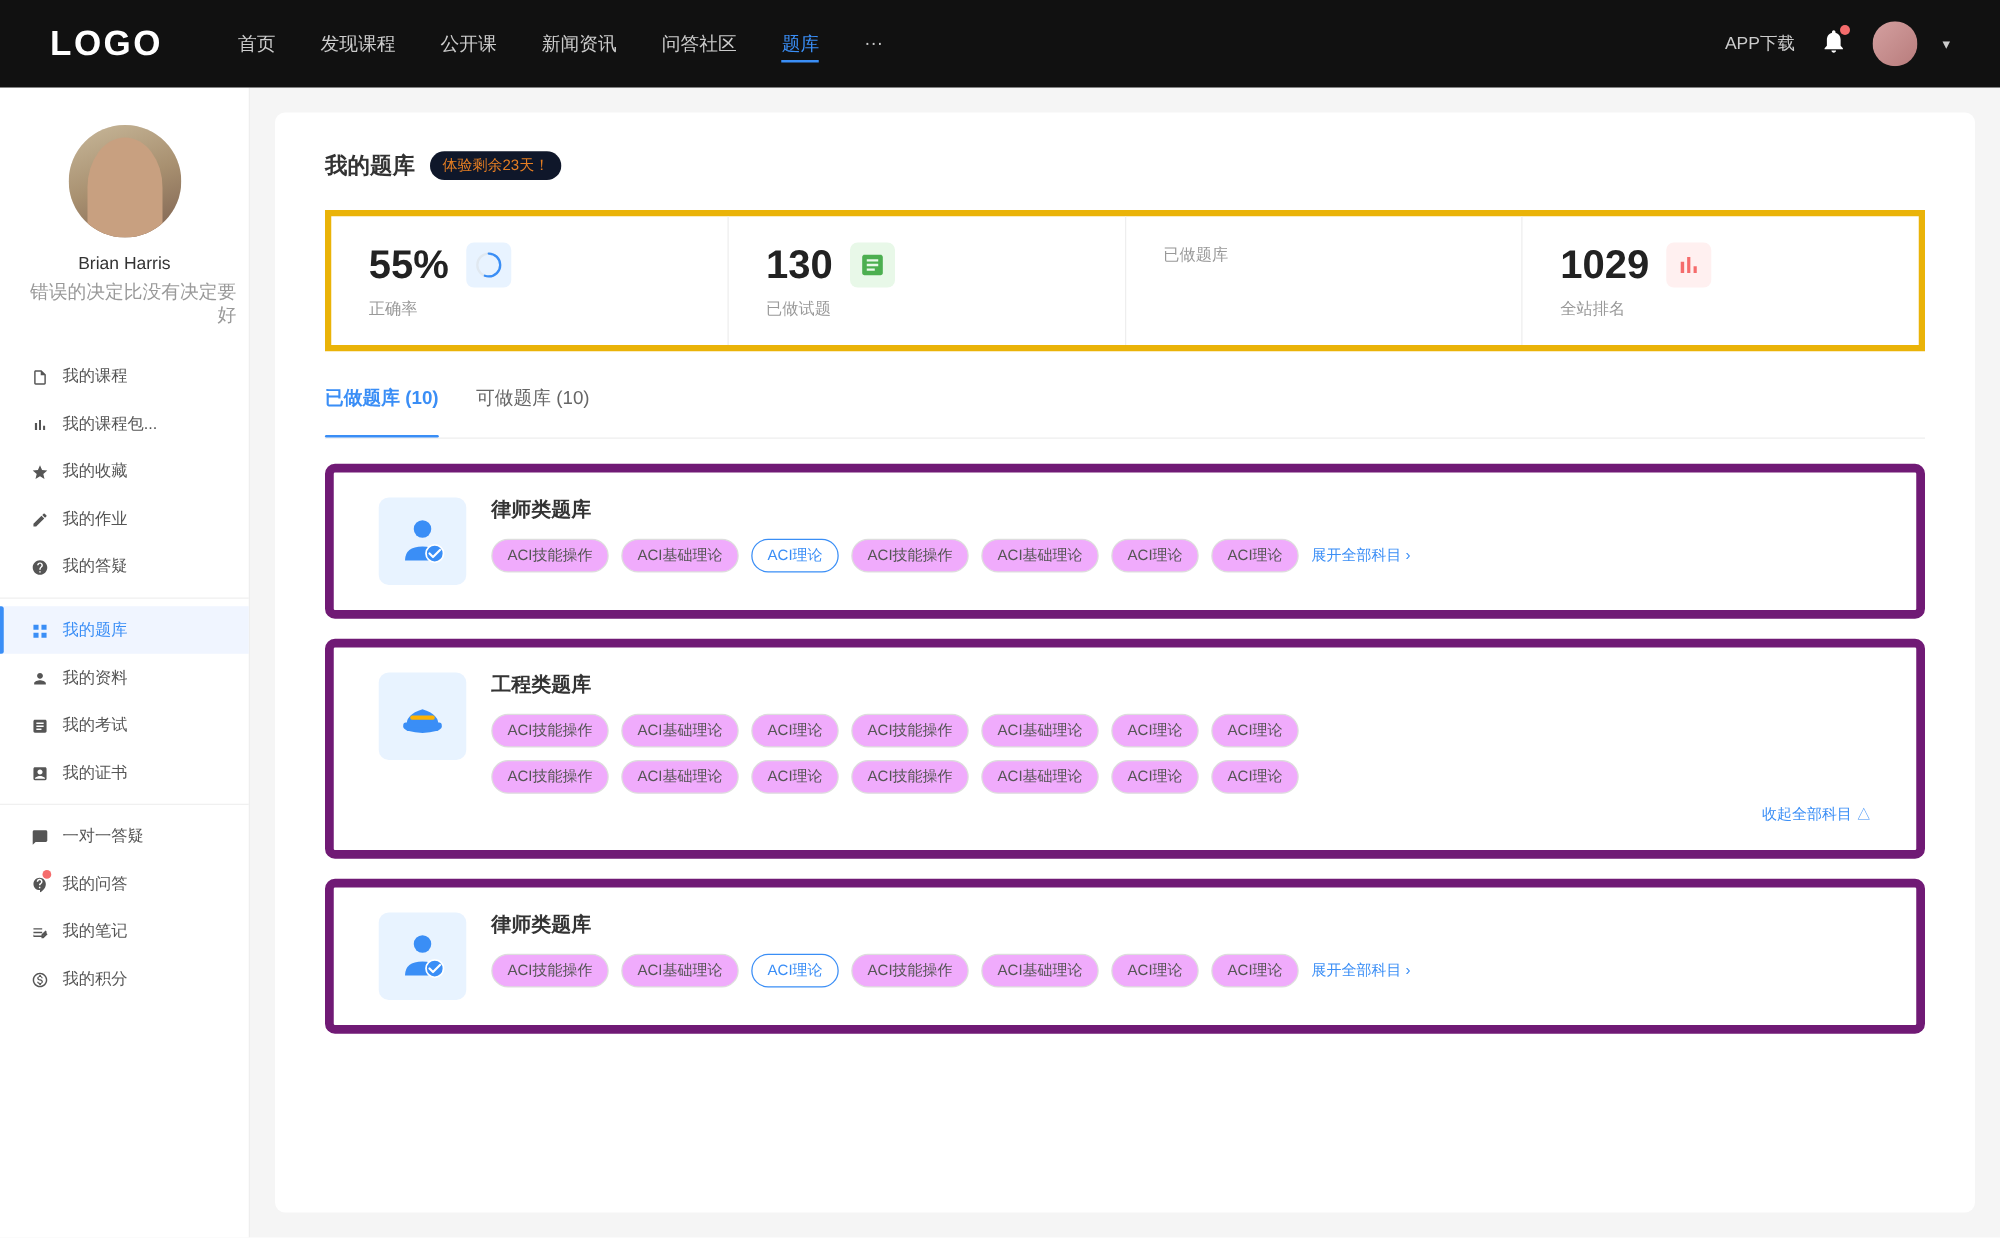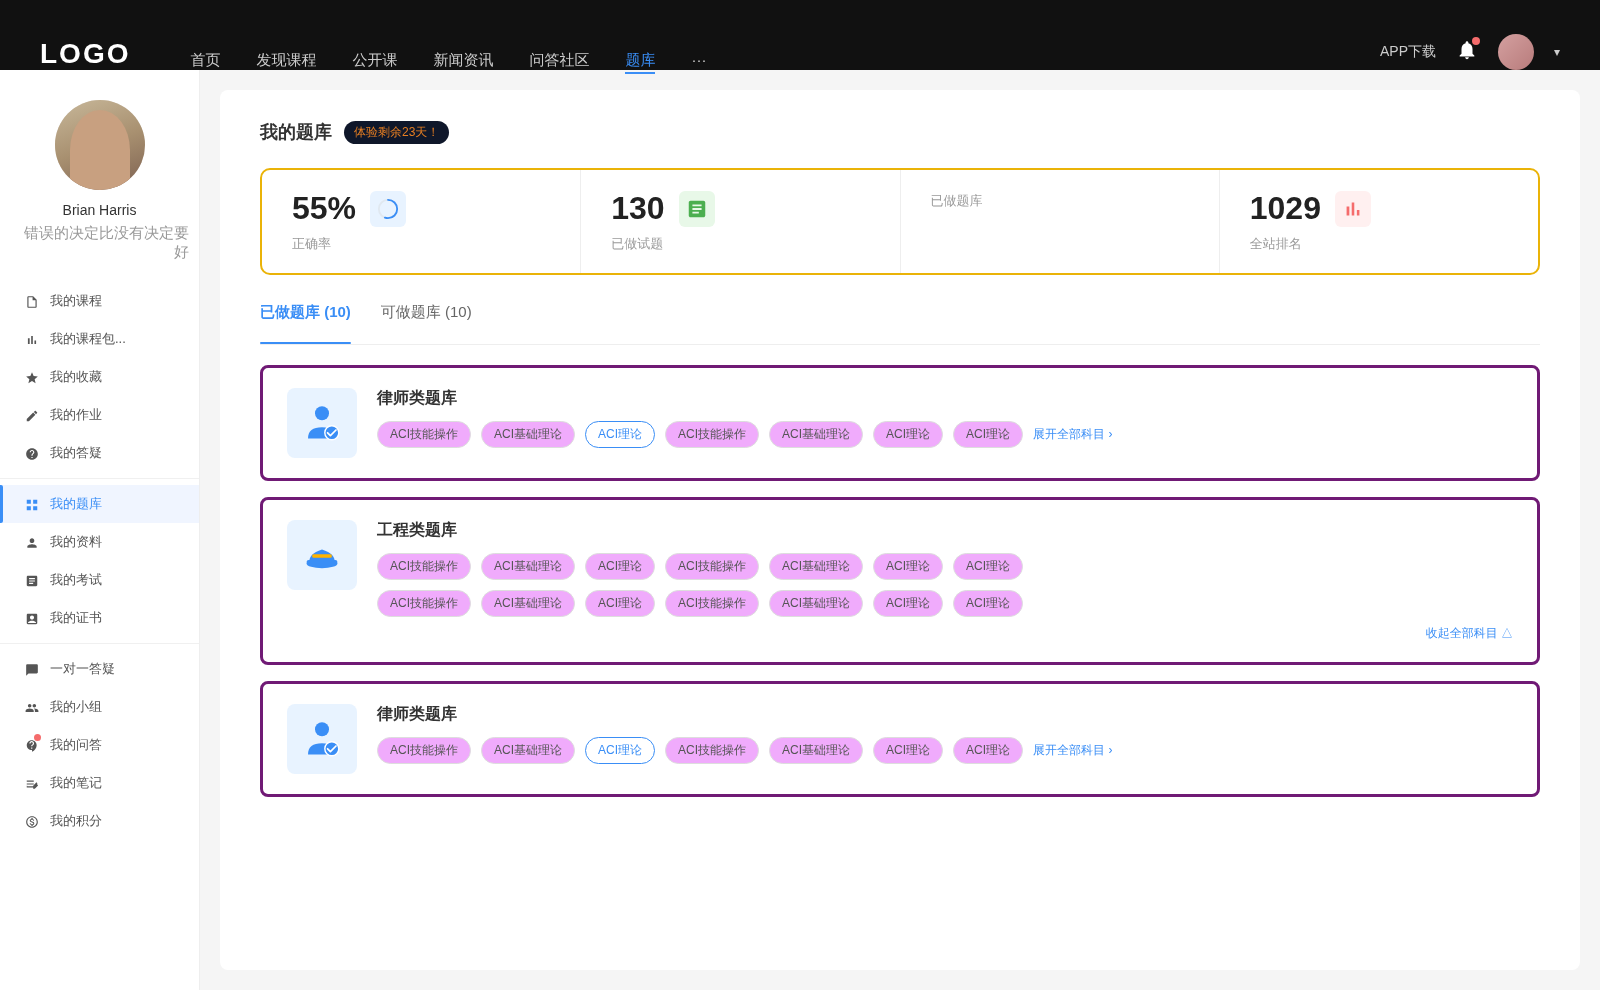--- a/index.html
+++ b/index.html
@@ -3,21 +3,21 @@
   <meta charset="utf-8">
   <style>
     * { box-sizing: border-box; margin: 0; padding: 0; }
     body { font-family: 'PingFang SC', 'Microsoft YaHei', sans-serif; background: #f5f5f5; }
 
     
     .navbar {
       background: #111;
       height: 70px;
       display: flex;
-      align-items: flex-end;
+      align-items: center;
       padding: 0 40px;
       position: relative;
     }
     .navbar-logo {
       color: white;
       font-size: 28px;
       font-weight: bold;
       letter-spacing: 2px;
       margin-right: 60px;
     }
@@ -202,22 +202,22 @@
       padding: 3px 10px;
       border-radius: 12px;
       font-weight: 500;
     }
 
     
     .stats-row {
       display: flex;
       gap: 0;
       margin-bottom: 28px;
-      border: 2px solid #eab308;
-      border-radius: 10px;
+      border: 5px solid #eab308;
+      border-radius: 0;
       overflow: hidden;
     }
     .stat-card {
       flex: 1;
       padding: 20px 30px;
       border-right: 1px solid #eee;
       display: flex;
       flex-direction: column;
       gap: 6px;
     }
@@ -273,23 +273,23 @@
       content: '';
       position: absolute;
       bottom: 0; left: 0; right: 0;
       height: 2px;
       background: #3a8ef6;
       border-radius: 1px;
     }
 
     
     .category-card {
-      border: 3px solid #701a75;
+      border: 7px solid #701a75;
       border-radius: 8px;
-      padding: 20px 24px;
+      padding: 20px 36px;
       margin-bottom: 16px;
       background: white;
     }
     .category-header {
       display: flex;
       align-items: flex-start;
       gap: 20px;
     }
     .category-icon {
       width: 70px;
@@ -473,28 +473,20 @@
       <hr class="sidebar-divider">
 
       <li>
         <span class="menu-icon">
           <svg width="14" height="14" viewBox="0 0 24 24" fill="currentColor">
               <path d="M20 2H4c-1.1 0-2 .9-2 2v18l4-4h14c1.1 0 2-.9 2-2V4c0-1.1-.9-2-2-2z"></path>
             </svg>
         </span>
         <span>一对一答疑</span>
       </li>
-      <li>
-        <span class="menu-icon">
-          <svg width="14" height="14" viewBox="0 0 24 24" fill="currentColor">
-              <path d="M16 11c1.66 0 2.99-1.34 2.99-3S17.66 5 16 5c-1.66 0-3 1.34-3 3s1.34 3 3 3zm-8 0c1.66 0 2.99-1.34 2.99-3S9.66 5 8 5C6.34 5 5 6.34 5 8s1.34 3 3 3zm0 2c-2.33 0-7 1.17-7 3.5V19h14v-2.5c0-2.33-4.67-3.5-7-3.5zm8 0c-.29 0-.62.02-.97.05 1.16.84 1.97 1.97 1.97 3.45V19h6v-2.5c0-2.33-4.67-3.5-7-3.5z"></path>
-            </svg>
-        </span>
-        <span>我的小组</span>
-      </li>
       <li style="position:relative;">
         <span class="menu-icon">
           <svg width="14" height="14" viewBox="0 0 24 24" fill="currentColor">
               <path d="M11.5 2C6.81 2 3 5.81 3 10.5S6.81 19 11.5 19h.5v3c4.86-2.34 8-7 8-11.5C20 5.81 16.19 2 11.5 2zm1 14.5h-2v-2h2v2zm0-4h-2c0-3.25 3-3 3-5 0-1.1-.9-2-2-2s-2 .9-2 2h-2c0-2.21 1.79-4 4-4s4 1.79 4 4c0 2.5-3 2.75-3 5z"></path>
             </svg>
         </span>
         <span>我的问答</span>
         <span style="width:7px;height:7px;background:#f56c6c;border-radius:50%;position:absolute;left:34px;top:8px;"></span>
       </li>
       <li>

